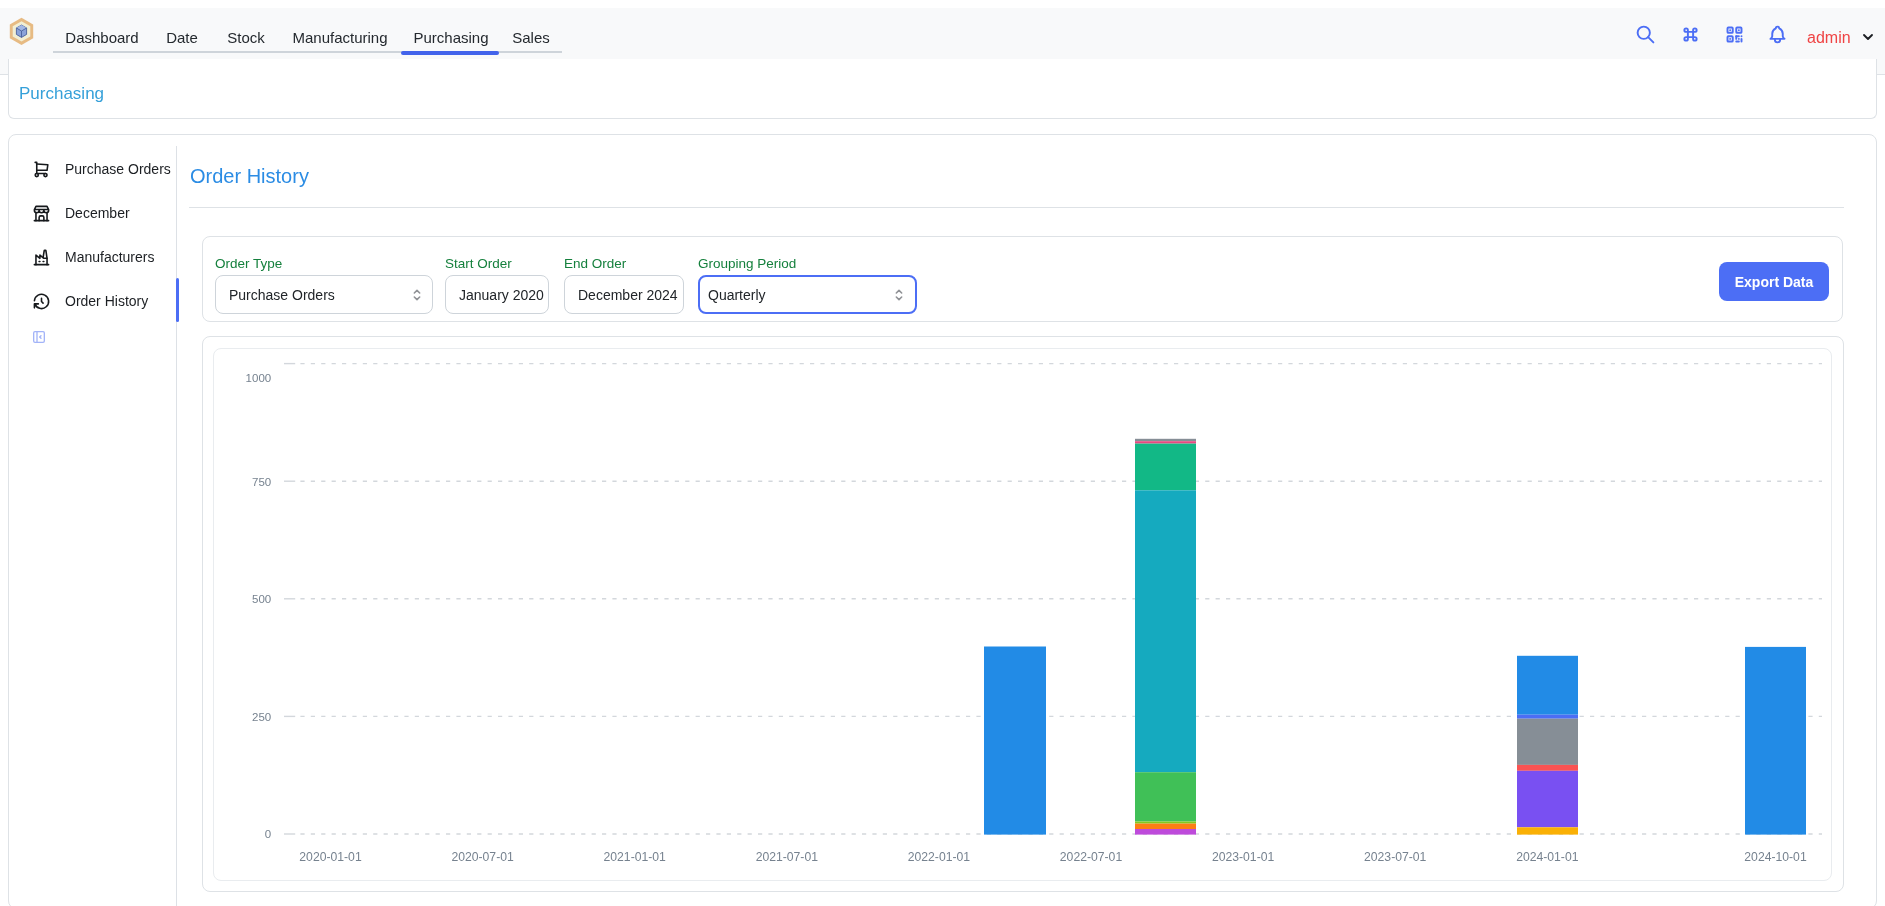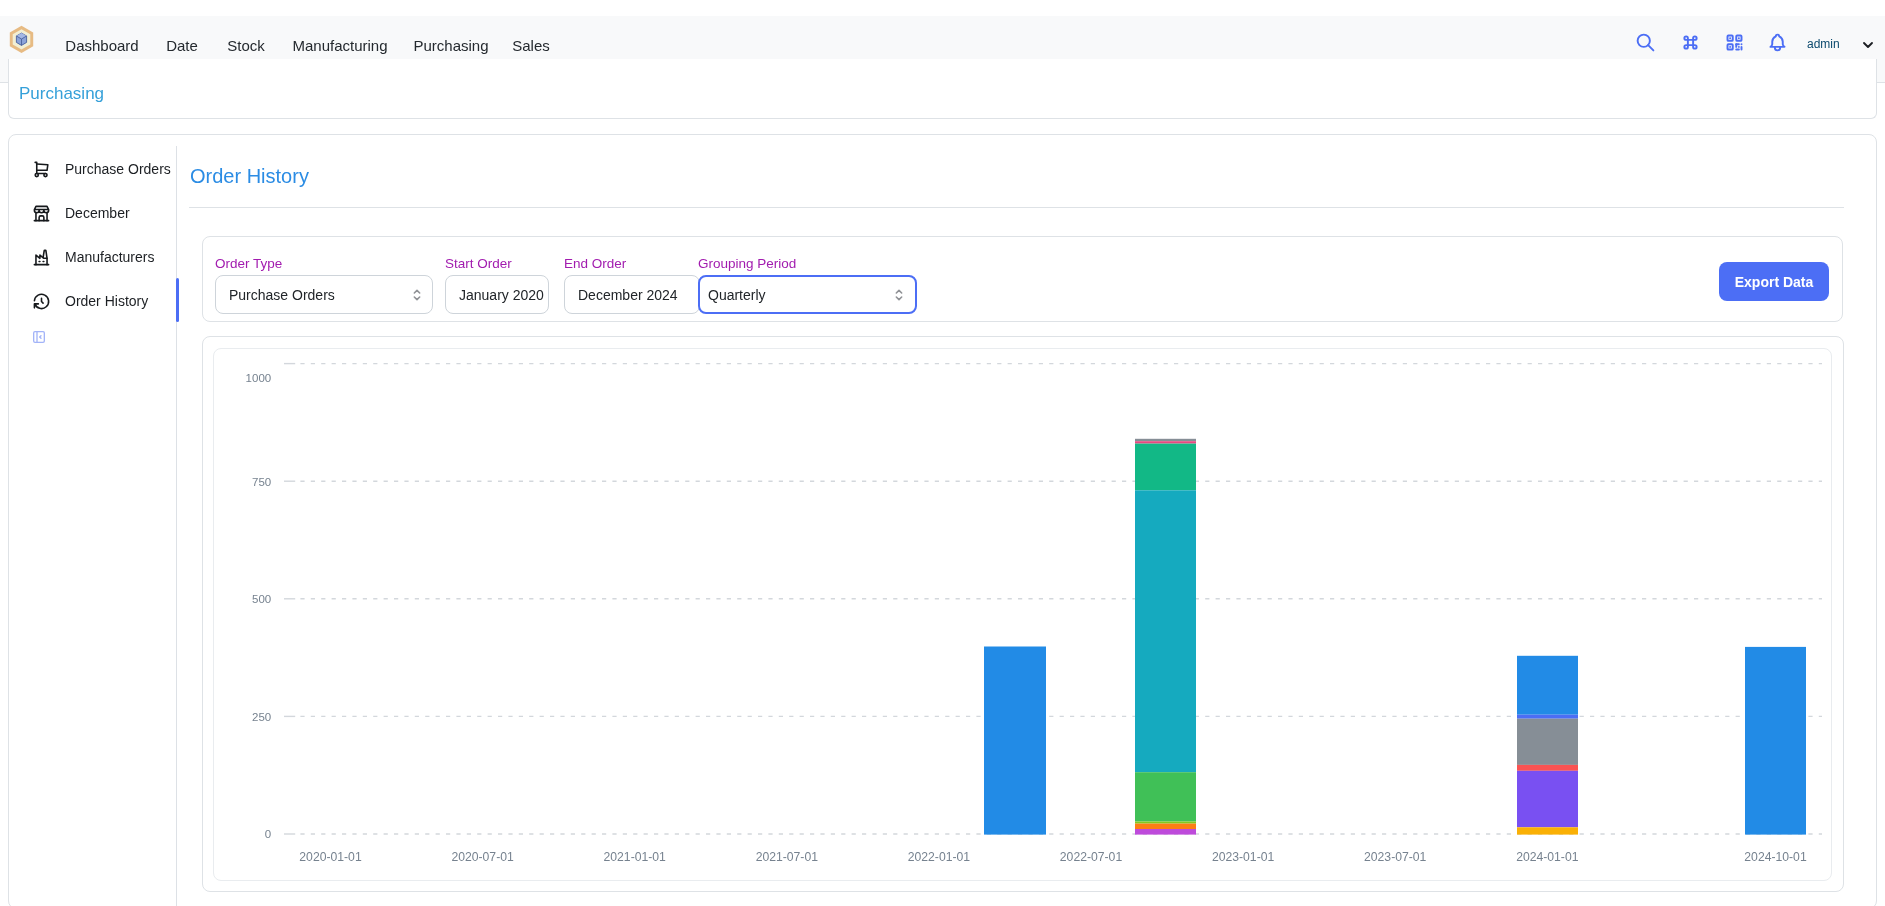--- a/index.html
+++ b/index.html
@@ -1,33 +1,33 @@
 <!DOCTYPE html>
 <html><head>
 <meta charset="utf-8">
 <style>
 * { margin:0; padding:0; box-sizing:border-box; }
 html,body { width:1885px; height:906px; background:#fff; font-family:"Liberation Sans", sans-serif; overflow:hidden; }
 .abs { position:absolute; }
-#header { position:absolute; left:0; top:16px; width:1885px; height:67px; background:#f8f9fa; border-bottom:1px solid #dee2e6; }
+#header { position:absolute; left:0; top:8px; width:1885px; height:67px; background:#f8f9fa; border-bottom:1px solid #dee2e6; }
 .tab { position:absolute; top:29px; font-size:15px; color:#24292e; transform:translate(-50%,-50%); white-space:nowrap; }
 #tabline { position:absolute; left:53px; top:43px; width:509px; height:2px; background:#ced4da; }
 #tabactive { position:absolute; left:401px; top:43px; width:98px; height:3.5px; background:#4263eb; border-radius:2px; }
 .hicon { position:absolute; top:16px; color:#4c6ef5; }
 #breadcrumb { position:absolute; left:8px; top:59px; width:1869px; height:60px; background:#fff; border:1px solid #dee2e6; border-top:none; border-radius:0 0 6px 6px; }
 #bctext { position:absolute; left:10px; top:25px; font-size:17px; color:#35a0d9; }
 #mainpanel { position:absolute; left:8px; top:134px; width:1869px; height:775px; background:#fff; border:1px solid #dee2e6; border-radius:8px; }
 #vdivider { position:absolute; left:175.8px; top:146px; width:1.6px; height:760px; background:#dde1e6; }
 #vactive { position:absolute; left:175.5px; top:278px; width:3px; height:44px; background:#4c6ef5; border-radius:2px; }
 .sbitem { position:absolute; left:32px; height:44px; display:flex; align-items:center; color:#1c1f23; font-size:14px; }
 .sbitem svg { margin-right:14px; }
 #heading { position:absolute; left:190px; top:166px; font-size:20px; line-height:21px; color:#2b8ce4; }
 #hdivider { position:absolute; left:189px; top:207px; width:1655px; height:1px; background:#dee2e6; }
 #filtercard { position:absolute; left:202px; top:236px; width:1641px; height:86px; border:1px solid #dee2e6; border-radius:8px; background:#fff; }
-.flabel { position:absolute; top:256px; font-size:13.5px; line-height:15px; color:#a21caf; }
+.flabel { position:absolute; top:256px; font-size:13.5px; line-height:15px; color:#15803d; }
 .finput { position:absolute; top:275px; height:39px; border:1px solid #ced4da; border-radius:8px; background:#fff; font-size:14px; color:#212529; display:flex; align-items:center; padding-left:13px; }
 #exportbtn { position:absolute; left:1719px; top:262px; width:110px; height:39px; background:#4c6ef5; border-radius:8px; color:#fff; font-size:14px; font-weight:bold; display:flex; align-items:center; justify-content:center; }
 #chartcard { position:absolute; left:202px; top:336px; width:1642px; height:556px; border:1px solid #dee2e6; border-radius:8px; background:#fff; }
 #chartinner { position:absolute; left:213px; top:348px; width:1619px; height:533px; border:1px solid #e9ecef; border-radius:8px; background:#fff; }
 </style>
 </head>
 <body>
 <div id="header">
   <svg class="abs" style="left:9px;top:9px" width="25" height="29" viewBox="0 0 25 29">
     <polygon points="12.5,0.8 24.2,7.5 24.2,21.3 12.5,28 0.8,21.3 0.8,7.5" fill="#e7bb83"></polygon>
@@ -67,21 +67,21 @@
     <path d="M6 9l6 6l6 -6"></path>
   </svg>
   <div class="tab" style="left:102px">Dashboard</div>
   <div class="tab" style="left:182px">Date</div>
   <div class="tab" style="left:246px">Stock</div>
   <div class="tab" style="left:340px">Manufacturing</div>
   <div class="tab" style="left:451px">Purchasing</div>
   <div class="tab" style="left:531px">Sales</div>
   <div id="tabline"></div>
   <div id="tabactive"></div>
-  <div class="abs" style="left:1807px;top:21px;font-size:12px;color:#0c4a6e">admin</div>
+  <div class="abs" style="left:1807px;top:21px;font-size:16px;color:#ef4444">admin</div>
 </div>
 <div id="breadcrumb">
     <div id="bctext">Purchasing</div>
   </div>
 <div id="mainpanel"></div>
 <div id="vdivider"></div>
 <div id="vactive"></div>
 <div class="sbitem" style="top:147px">
   <svg width="19" height="19" viewBox="0 0 24 24" fill="none" stroke="#16191c" stroke-width="2" stroke-linecap="round" stroke-linejoin="round">
     <circle cx="6" cy="19" r="2"></circle>
@@ -125,21 +125,21 @@
 </svg>
 <div id="heading">Order History</div>
 <div id="hdivider"></div>
 <div id="filtercard"></div>
 <div class="flabel" style="left:215px">Order Type</div>
 <div class="flabel" style="left:445px">Start Order</div>
 <div class="flabel" style="left:564px">End Order</div>
 <div class="flabel" style="left:698px">Grouping Period</div>
 <div class="finput" style="left:215px;width:218px">Purchase Orders</div>
 <div class="finput" style="left:445px;width:104px">January 2020</div>
-<div class="finput" style="left:564px;width:136px">December 2024</div>
+<div class="finput" style="left:564px;width:120px">December 2024</div>
 <div class="finput" style="left:698px;width:219px;border:2px solid #4c6ef5;padding-left:8px">Quarterly</div>
 <svg class="abs" style="left:409px;top:287px" width="16" height="16" viewBox="0 0 24 24" fill="none" stroke="#909296" stroke-width="2.4" stroke-linecap="round" stroke-linejoin="round">
   <path d="M8 9l4 -4l4 4"></path>
     <path d="M16 15l-4 4l-4 -4"></path>
 </svg>
 <svg class="abs" style="left:891px;top:287px" width="16" height="16" viewBox="0 0 24 24" fill="none" stroke="#909296" stroke-width="2.4" stroke-linecap="round" stroke-linejoin="round">
   <path d="M8 9l4 -4l4 4"></path>
     <path d="M16 15l-4 4l-4 -4"></path>
 </svg>
 <div id="exportbtn">Export Data</div>

